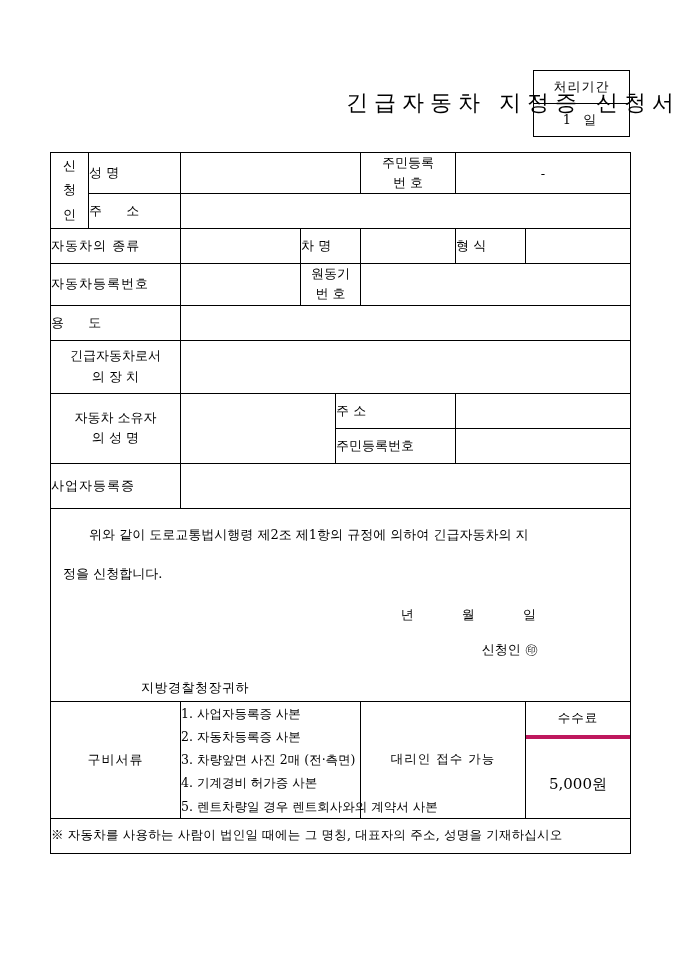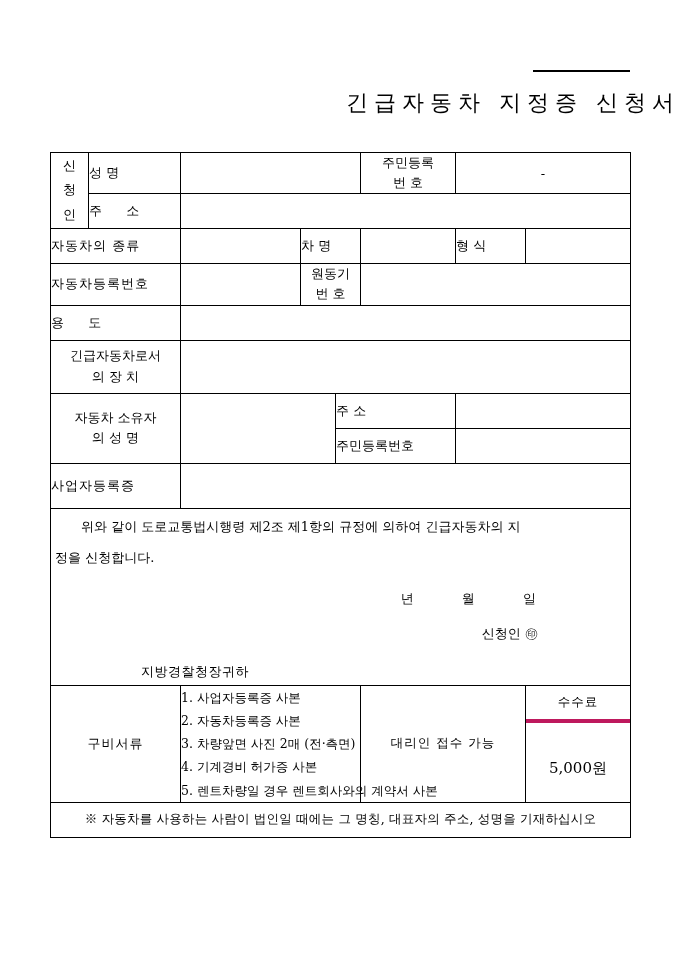--- a/index.html
+++ b/index.html
@@ -96,21 +96,21 @@
     letter-spacing: 0;
   }
 
   
   .statement {
     padding: 14px 22px 16px 22px;
     line-height: 2.1;
     font-size: 13px;
   }
   .statement p {
-    margin: 4px;
+    margin: 12px;
   }
   .stmt-line1 { text-indent: 26px; }
   .ymd {
     margin-top: 14px;
     padding-right: 92px;
     text-align: right;
     letter-spacing: 2px;
   }
   .ymd span { display: inline-block; }
   .ymd .y { margin-right: 40px; }
@@ -150,33 +150,35 @@
     font-size: 12.5px;
     letter-spacing: 1px;
   }
   .fee-amt {
     text-align: center;
     font-size: 15px;
   }
   .note-cell {
     padding: 8px 10px;
     font-size: 12.5px;
-    text-align: center;
+    text-align: left;
     white-space: nowrap;
     letter-spacing: 0.2px;
   }
 </style>
 </head>
 <body>
 
 <div class="page">
 
   <div class="header">
     <div class="doc-title">긴급자동차 지정증 신청서</div>
     <div class="proc-box">
+      <div class="p-top">처리기간</div>
+      <div class="p-bot">1 일</div>
     </div>
   </div>
 
   <table class="form">
     <colgroup>
       <col style="width:38px">
       <col style="width:92px">
       <col style="width:50px">
       <col style="width:70px">
       <col style="width:35px">

